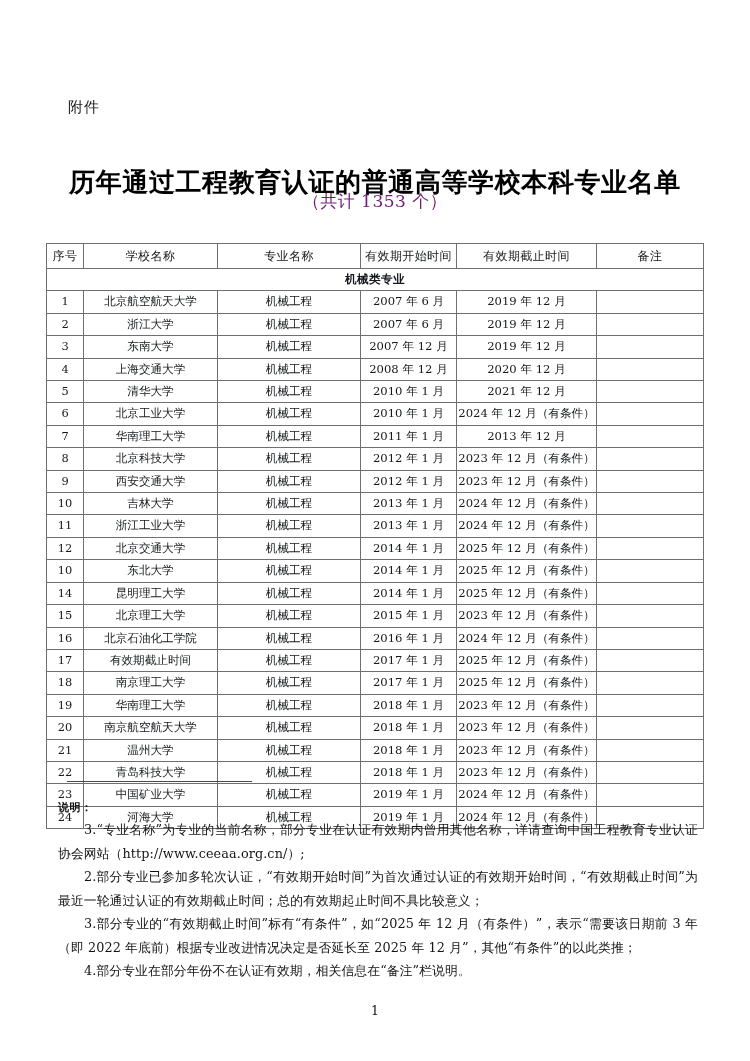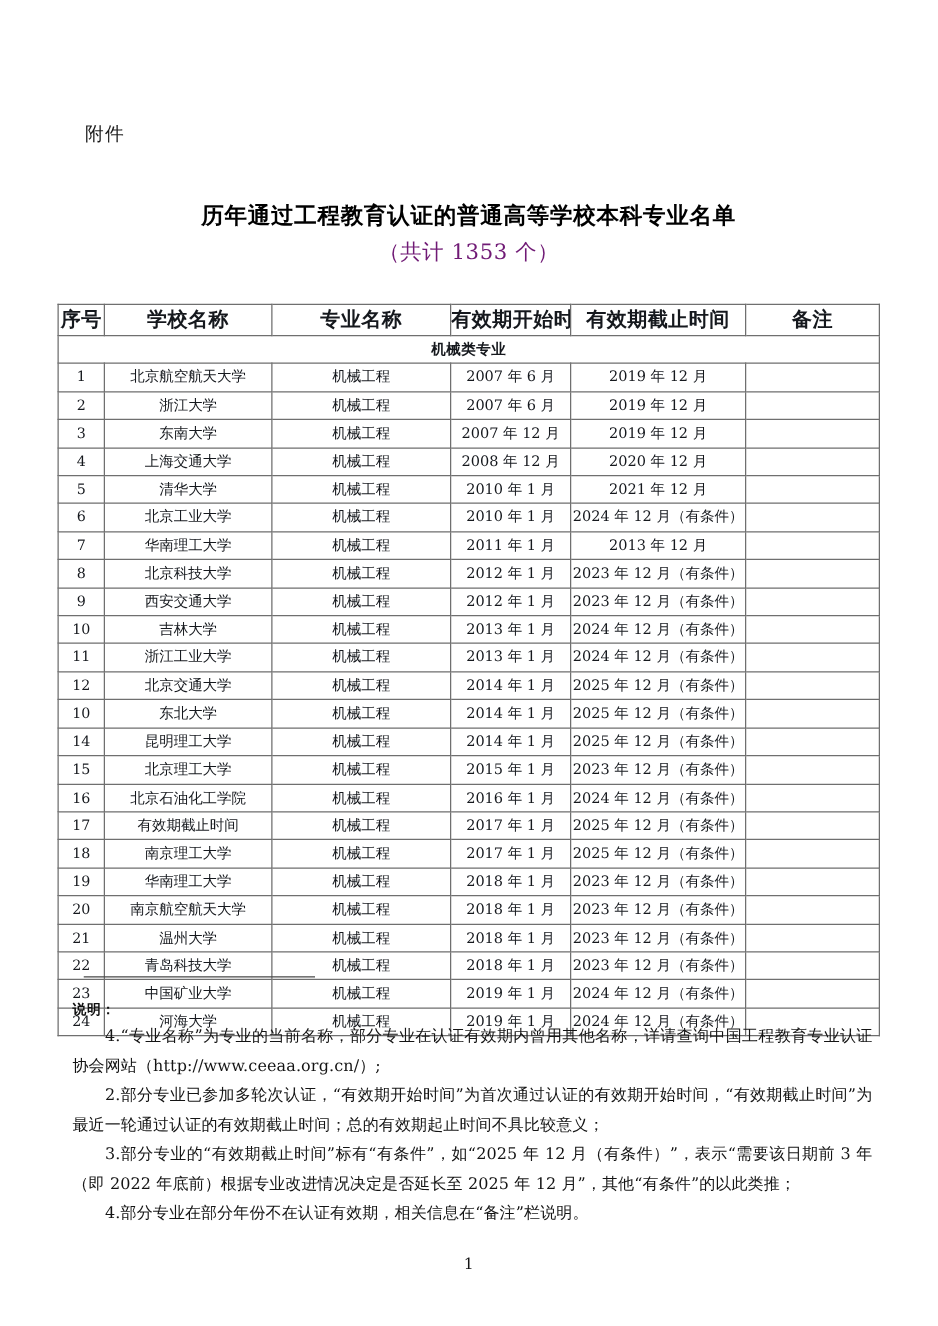--- a/index.html
+++ b/index.html
@@ -32,21 +32,21 @@
     font-family: "DejaVu Serif", "Liberation Serif", serif;
     letter-spacing: 1px;
     color: #1a1a1a;
   }
   .doc-title {
     position: absolute;
     left: 0;
     right: 0;
     top: 148px;
     text-align: center;
-    font-size: 18px;
+    font-size: 26px;
     font-weight: bold;
     letter-spacing: 0.6px;
     color: #000000;
     font-family: "DejaVu Serif", "Liberation Serif", serif;
   }
   .doc-subtitle {
     position: absolute;
     left: 0;
     right: 0;
     top: 190px;
@@ -75,22 +75,22 @@
     height: 21.4px;
     line-height: 21.4px;
     text-align: center;
     font-size: 11.6px;
     color: #15181d;
     font-family: "DejaVu Serif", "Liberation Serif", serif;
     white-space: nowrap;
     overflow: hidden;
   }
   table.listing th {
-    font-weight: bold;
-    font-size: 16px;
+    font-weight: normal;
+    font-size: 12px;
     height: 24px;
     line-height: 24px;
     letter-spacing: 0.4px;
   }
   table.listing td.num { font-size: 11.4px; }
   td.section-cell {
     text-align: left;
     font-weight: bold;
     font-size: 12.4px;
     padding-left: 6px;
@@ -376,21 +376,21 @@
           </tr>
         </tbody>
     </table>
   </div>
 
   <div class="foot-rule"></div>
 
   <div class="notes">
     <div class="notes-heading">说明：</div>
     <div id="notes-list">
-        <p class="note-item">4.“专业名称”为专业的当前名称，部分专业在认证有效期内曾用其他名称，详请查询中国工程教育专业认证协会网站（http://www.ceeaa.org.cn/）;</p>
+        <p class="note-item">3.“专业名称”为专业的当前名称，部分专业在认证有效期内曾用其他名称，详请查询中国工程教育专业认证协会网站（http://www.ceeaa.org.cn/）;</p>
         <p class="note-item">2.部分专业已参加多轮次认证，“有效期开始时间”为首次通过认证的有效期开始时间，“有效期截止时间”为最近一轮通过认证的有效期截止时间；总的有效期起止时间不具比较意义；</p>
         <p class="note-item">3.部分专业的“有效期截止时间”标有“有条件”，如“2025 年 12 月（有条件）”，表示“需要该日期前 3 年（即 2022 年底前）根据专业改进情况决定是否延长至 2025 年 12 月”，其他“有条件”的以此类推；</p>
         <p class="note-item">4.部分专业在部分年份不在认证有效期，相关信息在“备注”栏说明。</p>
       </div>
   </div>
 
   <div class="page-number">1</div>
 
 </div>
 

